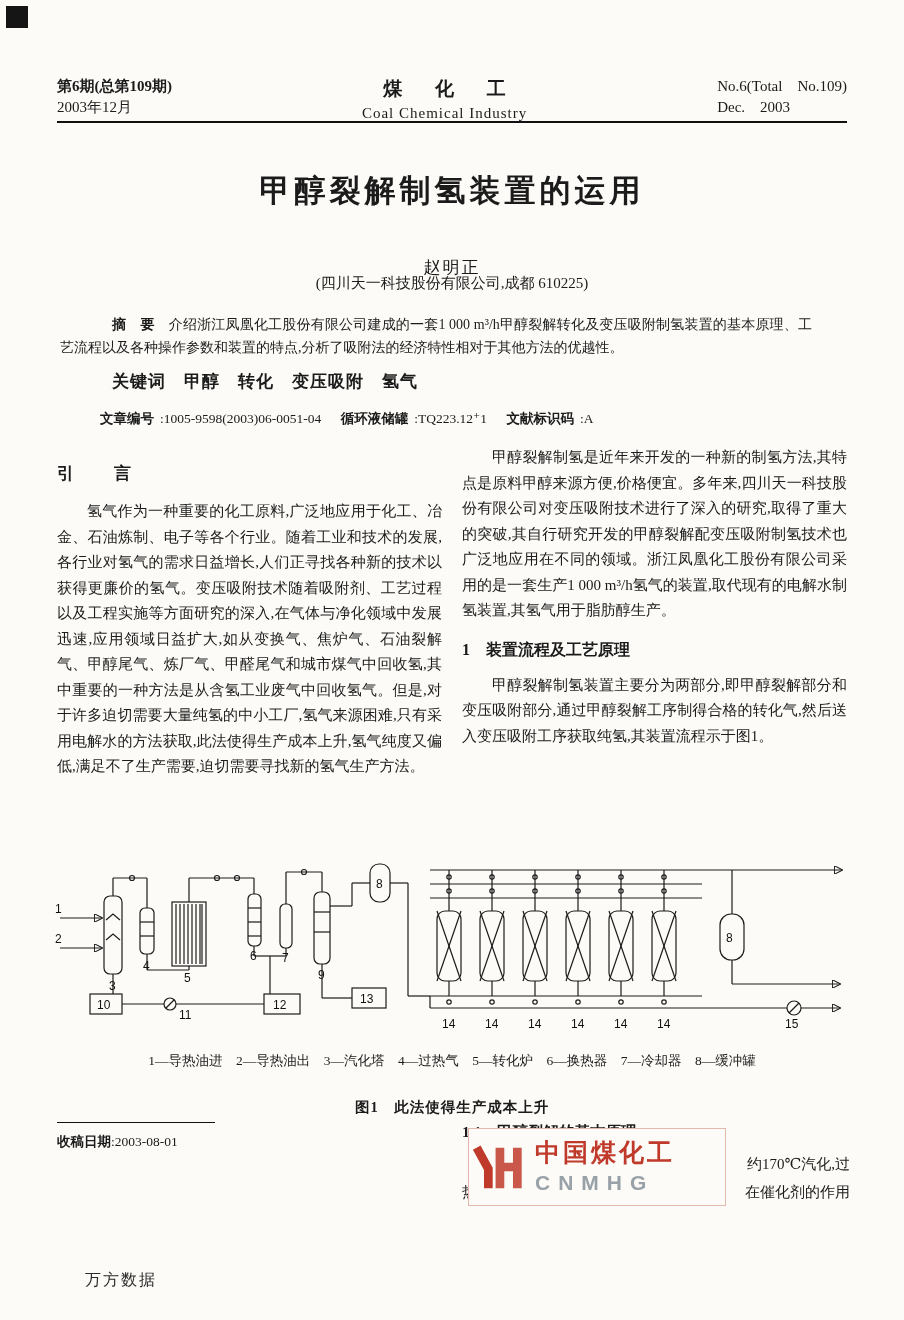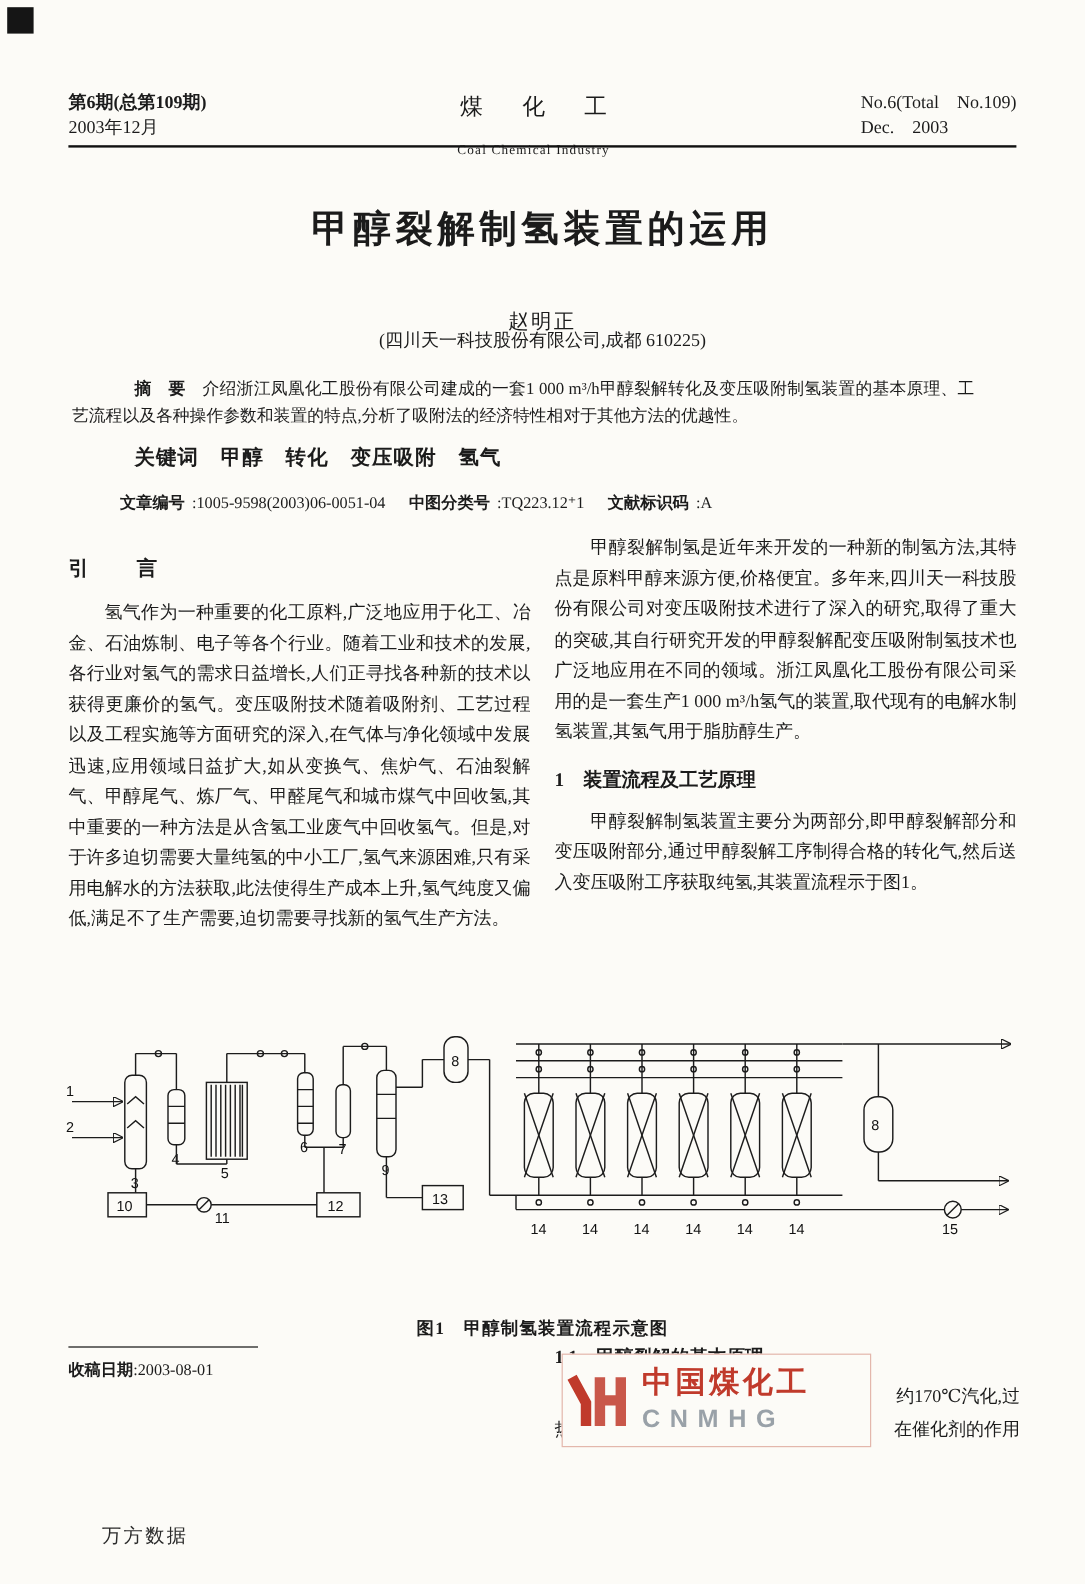--- a/index.html
+++ b/index.html
@@ -8,22 +8,22 @@
        font-family:"Liberation Serif","DejaVu Serif",serif;overflow:hidden}
   .abs{position:absolute}
   .b{font-weight:bold}
 
   .corner{left:6px;top:6px;width:22px;height:22px;background:#151515}
 
   .header{left:57px;top:76px;width:790px;display:flex;justify-content:space-between;align-items:flex-start}
   .hdr-left{font-size:15px;line-height:21px;font-weight:bold}
   .hdr-left .sub{font-weight:normal}
   .hdr-center{text-align:center}
-  .hdr-center .cn{font-size:19px;font-weight:normal;letter-spacing:14px;padding-left:14px}
-  .hdr-center .en{font-size:11px;letter-spacing:1px;margin-top:17px}
+  .hdr-center .cn{font-size:19px;font-weight:bold;letter-spacing:14px;padding-left:14px}
+  .hdr-center .en{font-size:15px;letter-spacing:1px;margin-top:3px}
   .hdr-right{font-size:15px;line-height:21px;text-align:left}
   .hdr-rule{left:57px;top:121px;width:790px;height:2px;background:#111}
 
   .title{left:0;top:170px;width:904px;text-align:center;font-size:31px;font-weight:bold;letter-spacing:4px}
   .author{left:0;top:256px;width:904px;text-align:center;font-size:17px;letter-spacing:2px}
   .affil{left:0;top:274px;width:904px;text-align:center;font-size:15px}
 
   .abstract{left:60px;top:313px;width:752px;font-size:14px;line-height:23px;text-align:justify;text-indent:52px}
   .keywords{left:112px;top:370px;width:700px;font-size:17px;font-weight:bold;letter-spacing:1px}
   .meta{left:100px;top:410px;width:720px;font-size:13.5px}
@@ -81,21 +81,21 @@
 </div>
 <div class="abs hdr-rule"></div>
 
 <div class="abs title">甲醇裂解制氢装置的运用</div>
 <div class="abs author">赵明正</div>
 <div class="abs affil">(四川天一科技股份有限公司,成都 610225)</div>
 
 <div class="abs abstract"><span class="b">摘　要</span>　<span>介绍浙江凤凰化工股份有限公司建成的一套1 000 m³/h甲醇裂解转化及变压吸附制氢装置的基本原理、工艺流程以及各种操作参数和装置的特点,分析了吸附法的经济特性相对于其他方法的优越性。</span></div>
 <div class="abs keywords"><span>关键词</span>　<span>甲醇　转化　变压吸附　氢气</span></div>
 <div class="abs meta">
-  <span class="b">文章编号</span><span>:1005-9598(2003)06-0051-04</span>　<span class="b">中图分类号</span><span>:TQ223.12⁺1</span>　<span class="b">文献标识码</span><span>:A</span>
+  <span class="b">文章编号</span><span>:1005-9598(2003)06-0051-04</span>　<span class="b">循环液储罐</span><span>:TQ223.12⁺1</span>　<span class="b">文献标识码</span><span>:A</span>
 </div>
 
 <div class="abs col-left">
   <div class="sec-head">引　　言</div>
   <div class="para">氢气作为一种重要的化工原料,广泛地应用于化工、冶金、石油炼制、电子等各个行业。随着工业和技术的发展,各行业对氢气的需求日益增长,人们正寻找各种新的技术以获得更廉价的氢气。变压吸附技术随着吸附剂、工艺过程以及工程实施等方面研究的深入,在气体与净化领域中发展迅速,应用领域日益扩大,如从变换气、焦炉气、石油裂解气、甲醇尾气、炼厂气、甲醛尾气和城市煤气中回收氢,其中重要的一种方法是从含氢工业废气中回收氢气。但是,对于许多迫切需要大量纯氢的中小工厂,氢气来源困难,只有采用电解水的方法获取,此法使得生产成本上升,氢气纯度又偏低,满足不了生产需要,迫切需要寻找新的氢气生产方法。</div>
 </div>
 
 <div class="abs col-right">
   <div class="para">甲醇裂解制氢是近年来开发的一种新的制氢方法,其特点是原料甲醇来源方便,价格便宜。多年来,四川天一科技股份有限公司对变压吸附技术进行了深入的研究,取得了重大的突破,其自行研究开发的甲醇裂解配变压吸附制氢技术也广泛地应用在不同的领域。浙江凤凰化工股份有限公司采用的是一套生产1 000 m³/h氢气的装置,取代现有的电解水制氢装置,其氢气用于脂肪醇生产。</div>
   <div class="s1-head">1　装置流程及工艺原理</div>
@@ -318,22 +318,23 @@
       <circle cx="742" cy="152" r="7"></circle>
           <line x1="737" y1="157" x2="747" y2="147"></line>
     </g>
     <line x1="749" y1="152" x2="788" y2="152" marker-end="url(#arr)"></line>
     <text x="733" y="172">15</text>
   </g>
 </svg>
 </div>
 
 <div class="abs legend">
-</div>
-<div class="abs caption">图1　甲醇制氢装置流程示意图</div>
+  <div>1—导热油进　2—导热油出　3—汽化塔　4—过热气　5—转化炉　6—换热器　7—冷却器　8—缓冲罐</div>
+</div>
+<div class="abs caption">图1　此法使得生产成本上升</div>
 
 <div class="abs fn-rule"></div>
 <div class="abs footnote">
   <div><span class="b">收稿日期</span><span>:2003-08-01</span></div>
 </div>
 
 <div class="abs sec11">
   <div class="head">1.1　甲醇裂解的基本原理</div>
   <div class="split indent">
     <span>甲</span>

